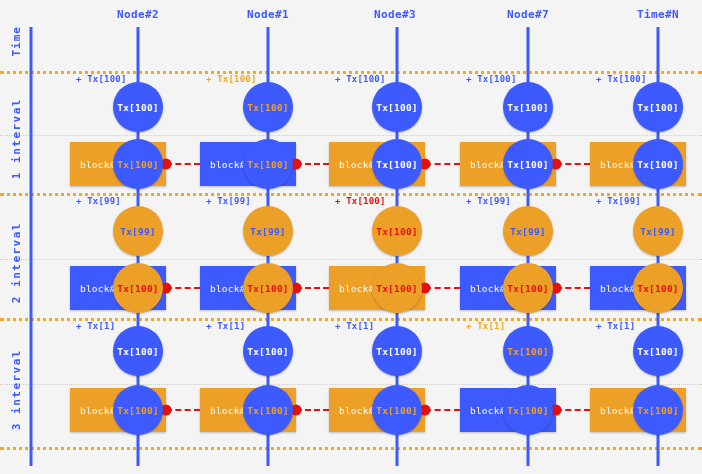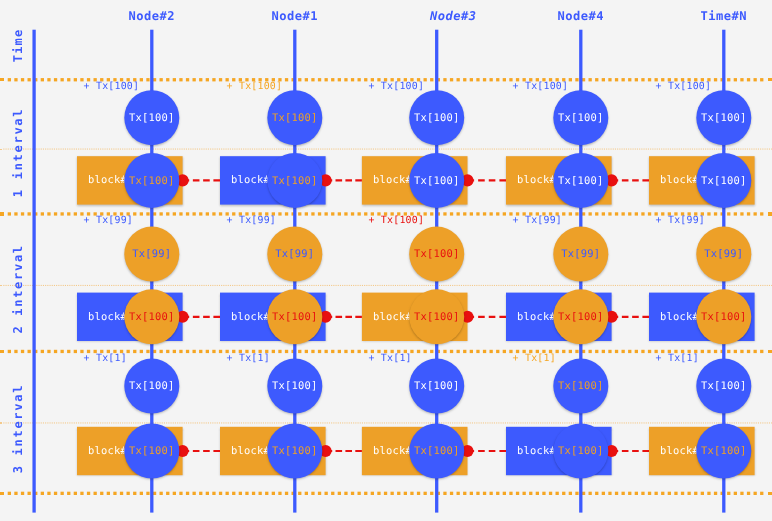--- a/index.html
+++ b/index.html
@@ -71,37 +71,37 @@
     position:absolute;
     left:0;right:0;
     height:0;
     border-top:1px dotted #f3c98b;
   }
 
   
   .tx-label{
     position:absolute;
     font-size:9px;
-    font-weight:normal;
+    font-weight:bold;
     white-space:nowrap;
     letter-spacing:.2px;
   }
   .c-blue{color:#3d5afe;}
   .c-orange{color:#f5a623;}
   .c-red{color:#e8100f;}
 
   
   .tx-circle{
     position:absolute;
     width:50px;height:50px;
     border-radius:50%;
     transform:translate(-50%,-50%);
     display:flex;align-items:center;justify-content:center;
     font-size:9.5px;
-    font-weight:normal;
+    font-weight:bold;
     box-shadow:0 1px 2px rgba(0,0,0,.25);
     letter-spacing:.2px;
     text-align:right;
   }
   .fill-blue{background:#3d5afe;}
   .fill-orange{background:#eda028;}
 
   
   .block{
     position:absolute;
@@ -154,23 +154,23 @@
     <div class="hsep-faint" style="top: 384px;"></div>
     <div class="time-axis" style="left: 31px; top: 27px; height: 439px;"></div>
     <div class="time-word" style="left: 10px; top: 26px;">Time</div>
     <div class="interval-word" style="left: 10px; top: 98px;">1 interval</div>
     <div class="interval-word" style="left: 10px; top: 221.5px;">2 interval</div>
     <div class="interval-word" style="left: 10px; top: 348.5px;">3 interval</div>
     <div class="node-label" style="left: 138px;">Node#2</div>
     <div class="lifeline" style="left: 138px; top: 27px; height: 439px;"></div>
     <div class="node-label" style="left: 268px;">Node#1</div>
     <div class="lifeline" style="left: 268px; top: 27px; height: 439px;"></div>
-    <div class="node-label" style="left: 412px; font-style: italic;">Node#3</div>
+    <div class="node-label" style="left: 395px;">Node#3</div>
     <div class="lifeline" style="left: 397px; top: 27px; height: 439px;"></div>
-    <div class="node-label" style="left: 528px;">Node#4</div>
+    <div class="node-label" style="left: 528px;">Node#7</div>
     <div class="lifeline" style="left: 528px; top: 27px; height: 439px;"></div>
     <div class="node-label" style="left: 658px;">Time#N</div>
     <div class="lifeline" style="left: 658px; top: 27px; height: 439px;"></div>
     <div class="tx-label c-blue" style="left: 76px; top: 74px;">+ Tx[100]</div>
     <div class="tx-label c-orange" style="left: 206px; top: 74px;">+ Tx[100]</div>
     <div class="tx-label c-blue" style="left: 335px; top: 74px;">+ Tx[100]</div>
     <div class="tx-label c-blue" style="left: 466px; top: 74px;">+ Tx[100]</div>
     <div class="tx-label c-blue" style="left: 596px; top: 74px;">+ Tx[100]</div>
     <div class="tx-circle fill-blue" style="left: 138px; top: 107px; color: rgb(255, 255, 255);">Tx[100]</div>
     <div class="tx-circle fill-blue" style="left: 268px; top: 107px; color: rgb(237, 160, 40);">Tx[100]</div>

